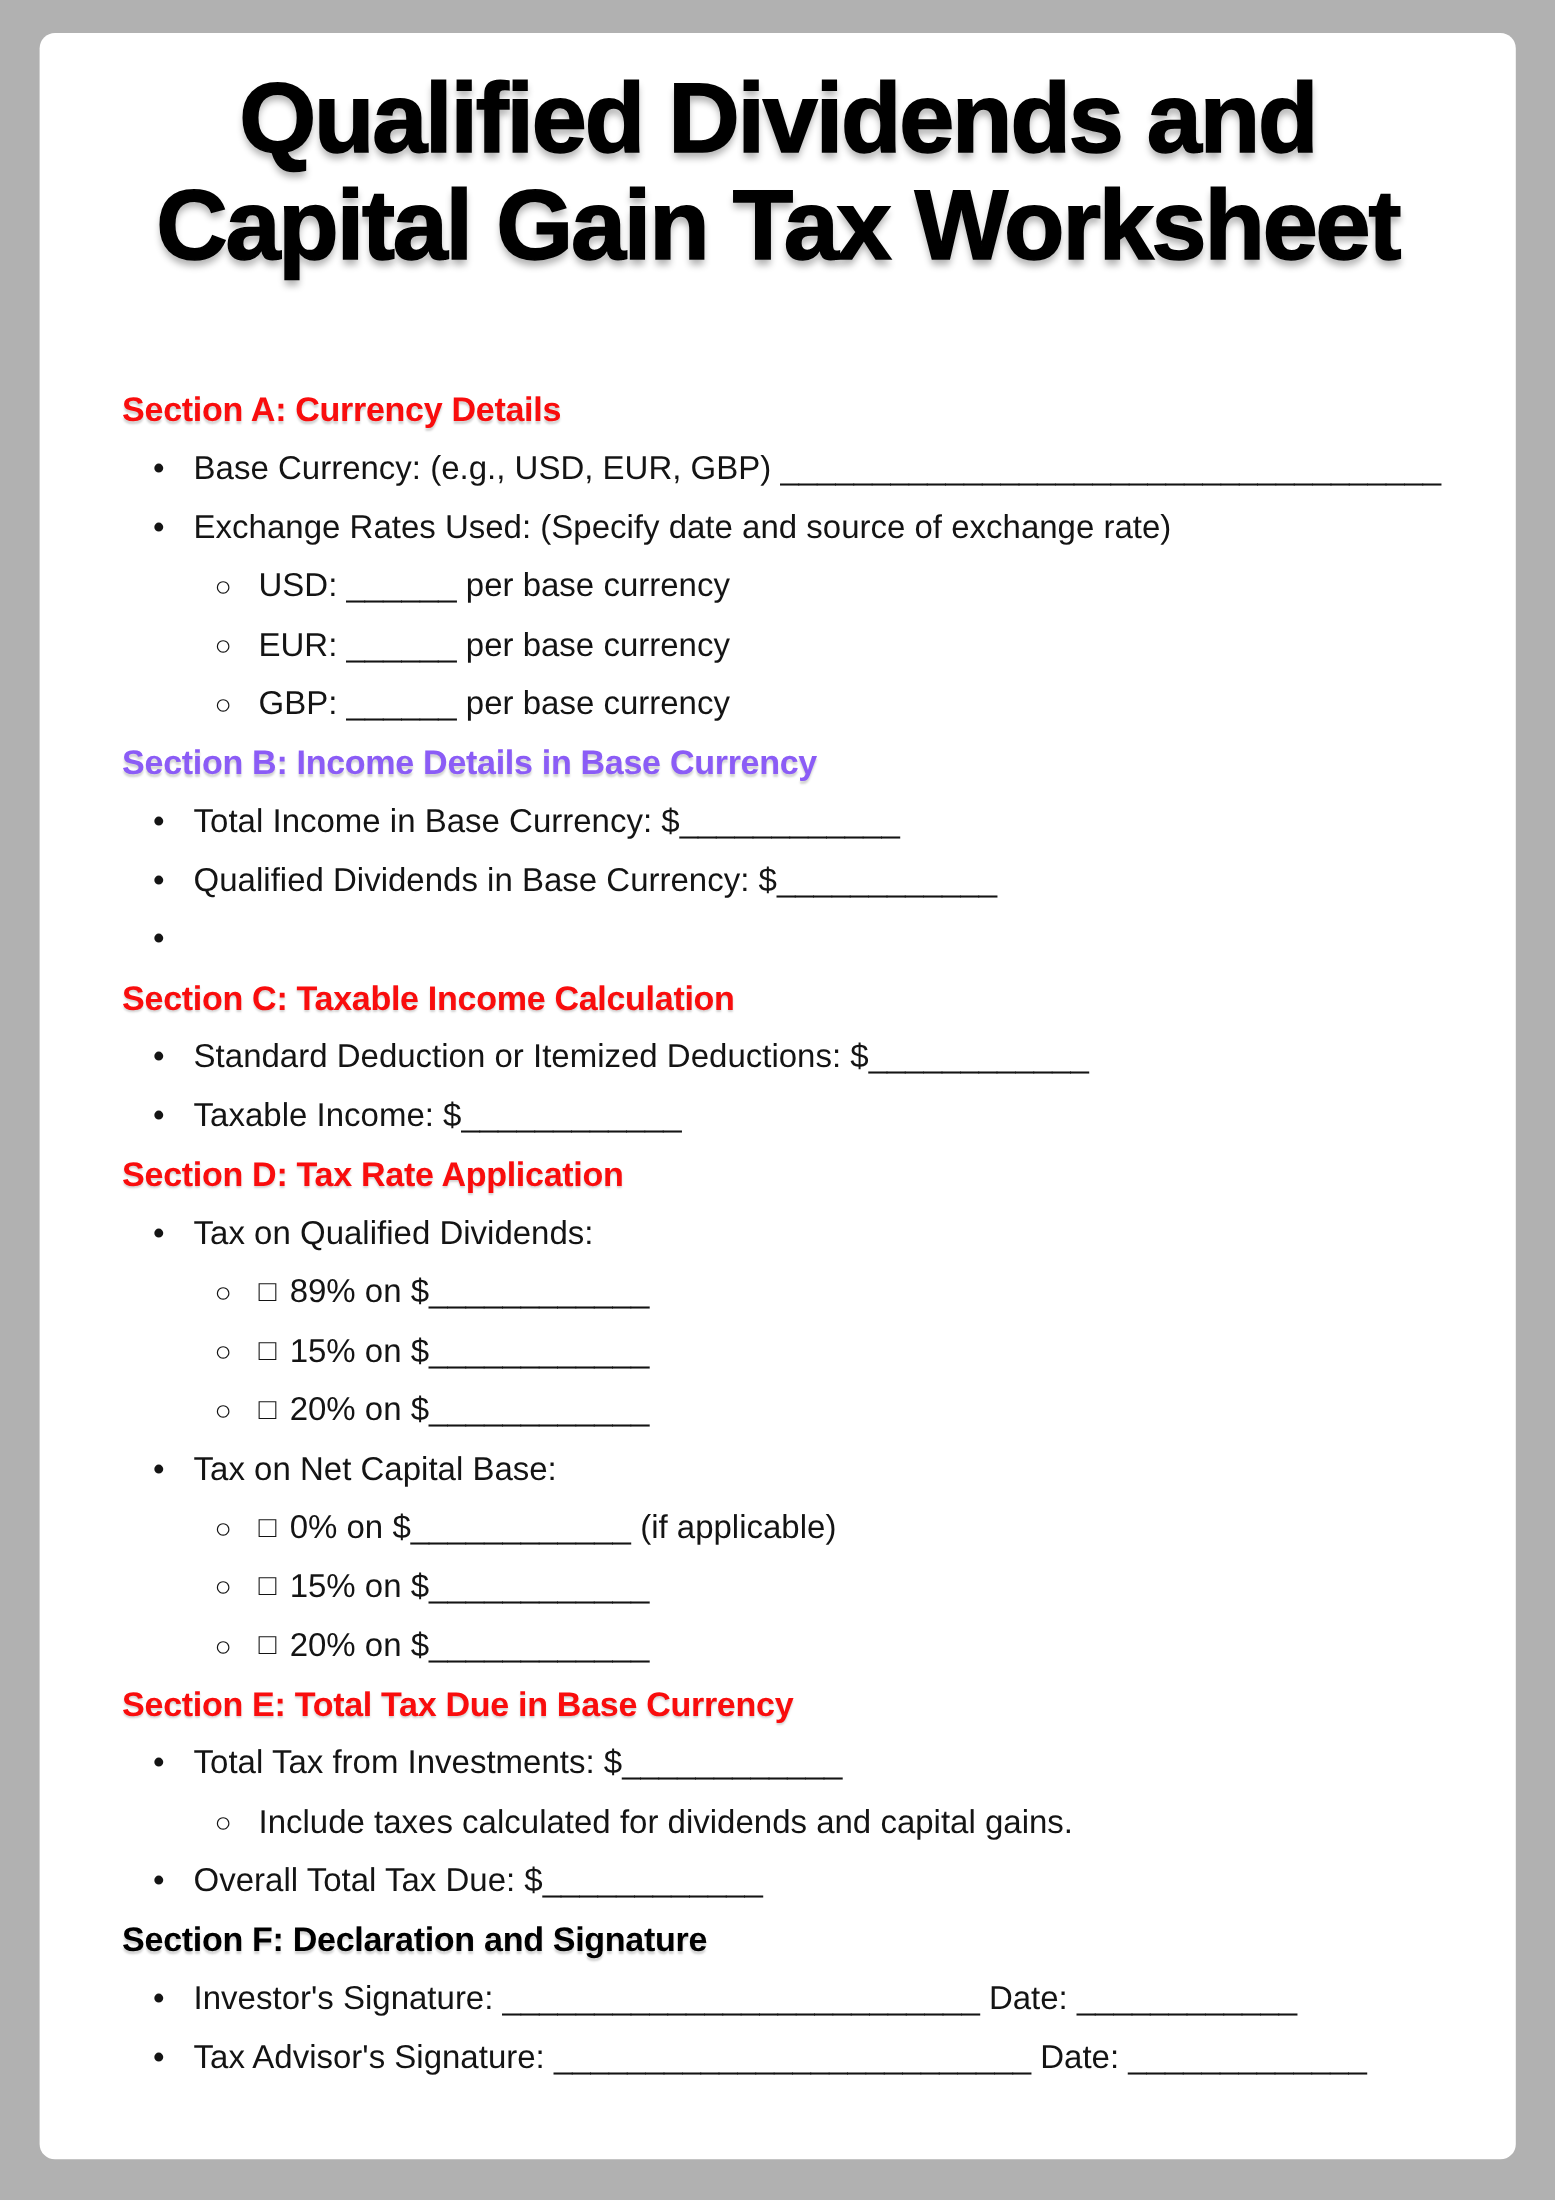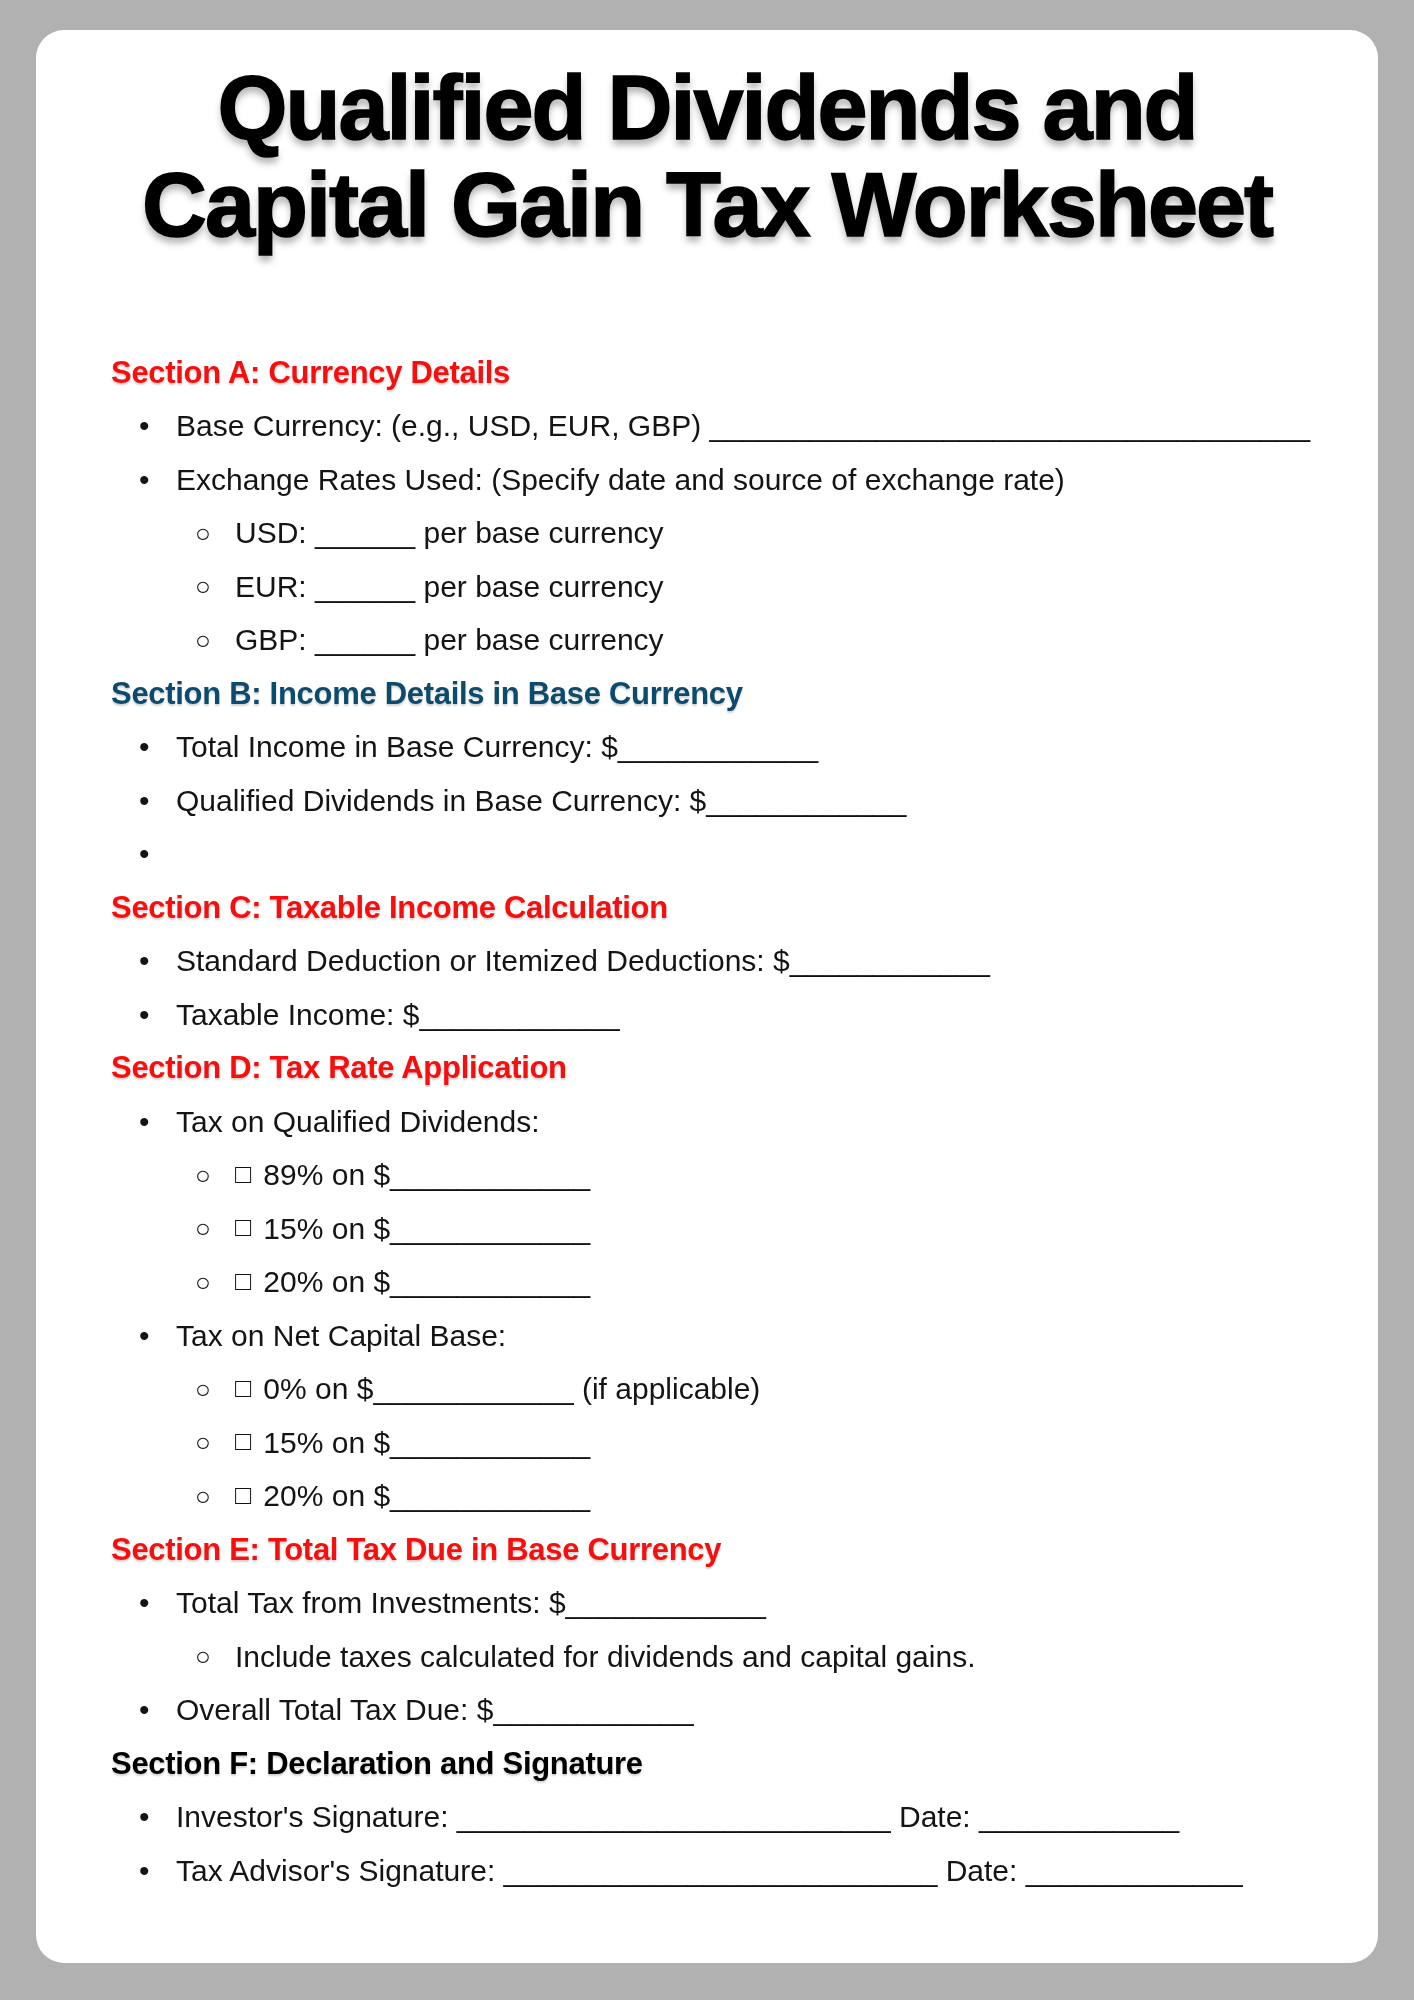--- a/index.html
+++ b/index.html
@@ -13,21 +13,21 @@
     position: relative;
     font-family: "Liberation Sans", sans-serif;
   }
   .card {
     position: absolute;
     left: 36px;
     top: 30px;
     width: 1342px;
     height: 1933px;
     background: #ffffff;
-    border-radius: 28px;
+    border-radius: 14px;
     box-sizing: border-box;
     overflow: hidden;
   }
   .title {
     margin: 30px 20px 0 20px;
     text-align: center;
     font-size: 90px;
     line-height: 97px;
     font-weight: bold;
     letter-spacing: -2px;
@@ -86,21 +86,21 @@
     <div>Qualified Dividends and</div>
     <div>Capital Gain Tax Worksheet</div>
   </div>
   <div class="content" style="color: rgb(20, 20, 20);">
       <div class="line heading" style="color: rgb(249, 13, 13);">Section A: Currency Details</div>
       <div class="line item l1"><span class="marker">•</span><span class="item-text">Base Currency: (e.g., USD, EUR, GBP) ____________________________________</span></div>
       <div class="line item l1"><span class="marker">•</span><span class="item-text">Exchange Rates Used: (Specify date and source of exchange rate)</span></div>
       <div class="line item l2"><span class="marker">○</span><span class="item-text">USD: ______ per base currency</span></div>
       <div class="line item l2"><span class="marker">○</span><span class="item-text">EUR: ______ per base currency</span></div>
       <div class="line item l2"><span class="marker">○</span><span class="item-text">GBP: ______ per base currency</span></div>
-      <div class="line heading" style="color: #0c4a6e;">Section B: Income Details in Base Currency</div>
+      <div class="line heading" style="color: #8b5cf6;">Section B: Income Details in Base Currency</div>
       <div class="line item l1"><span class="marker">•</span><span class="item-text">Total Income in Base Currency: $____________</span></div>
       <div class="line item l1"><span class="marker">•</span><span class="item-text">Qualified Dividends in Base Currency: $____________</span></div>
       <div class="line item l1"><span class="marker">•</span></div>
       <div class="line heading" style="color: rgb(249, 13, 13);">Section C: Taxable Income Calculation</div>
       <div class="line item l1"><span class="marker">•</span><span class="item-text">Standard Deduction or Itemized Deductions: $____________</span></div>
       <div class="line item l1"><span class="marker">•</span><span class="item-text">Taxable Income: $____________</span></div>
       <div class="line heading" style="color: rgb(249, 13, 13);">Section D: Tax Rate Application</div>
       <div class="line item l1"><span class="marker">•</span><span class="item-text">Tax on Qualified Dividends:</span></div>
       <div class="line item l2"><span class="marker">○</span><span class="checkbox">□</span><span class="item-text">89% on $____________</span></div>
       <div class="line item l2"><span class="marker">○</span><span class="checkbox">□</span><span class="item-text">15% on $____________</span></div>

